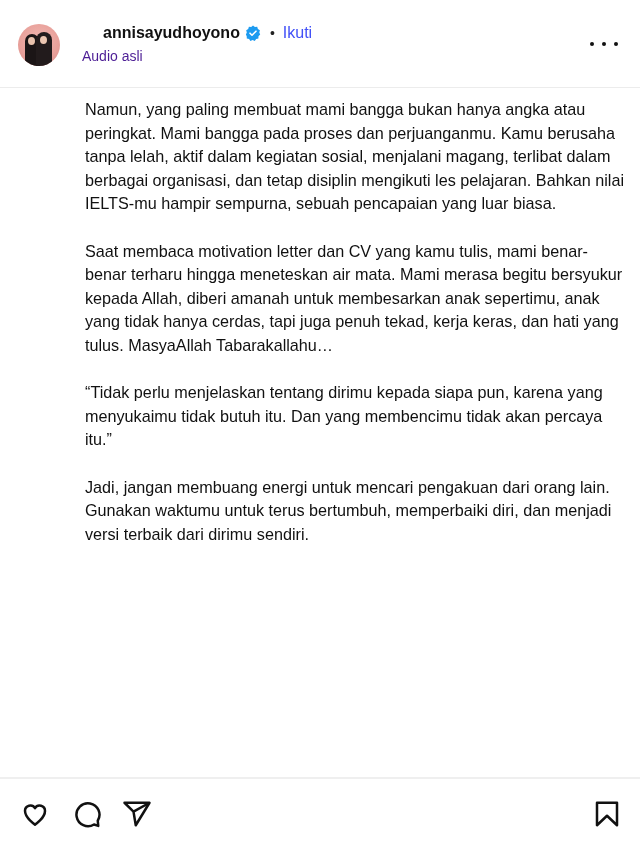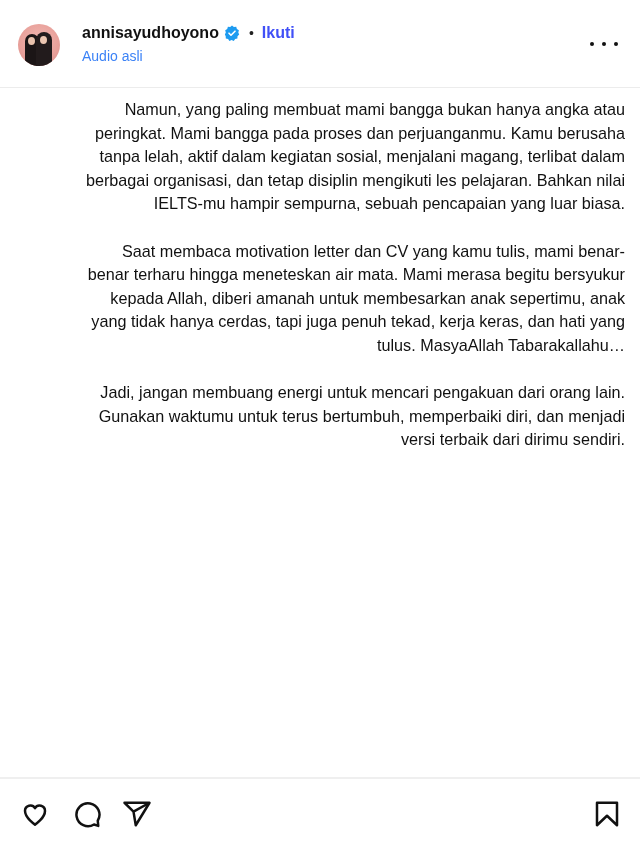--- a/index.html
+++ b/index.html
@@ -7,29 +7,29 @@
            font-family: "Liberation Sans", sans-serif; color: #000; }
     .header { position: absolute; left: 0; top: 0; width: 640px; height: 88px;
               border-bottom: 1px solid #ececec; box-sizing: border-box; }
     .avatar { position: absolute; left: 18px; top: 24px; width: 42px; height: 42px; border-radius: 50%;
               background: radial-gradient(circle at 50% 40%, #f2b8b2 0%, #e8a09a 60%, #d88a86 100%); overflow: hidden; }
     .avatar .fig1 { position: absolute; left: 7px; top: 10px; width: 14px; height: 34px; background: #1b1516; border-radius: 7px 7px 2px 2px; }
     .avatar .fig2 { position: absolute; left: 18px; top: 8px; width: 16px; height: 36px; background: #221b1c; border-radius: 8px 8px 2px 2px; }
     .avatar .face1 { position: absolute; left: 10px; top: 13px; width: 7px; height: 8px; background: #e9c2ad; border-radius: 50%; }
     .avatar .face2 { position: absolute; left: 22px; top: 12px; width: 7px; height: 8px; background: #ecc6b1; border-radius: 50%; }
     .user-line { position: absolute; left: 82px; top: 22px; height: 22px; display: flex; align-items: center; }
-    .username { font-weight: 700; font-size: 16px; color: #111; }
+    .username { font-weight: 700; font-size: 16px; color: #111; margin-left: 21px; }
     .verified { width: 16px; height: 16px; margin-left: 5px; display: inline-block; }
     .dot { margin: 0 8px 0 9px; font-size: 14px; color: #222; }
-    .follow { font-weight: 700; font-size: 16px; color: #4150f7; cursor: pointer; }
-    .subtitle { position: absolute; left: 82px; top: 48px; font-size: 14px; color: #3b82f6; }
+    .follow { font-weight: 400; font-size: 16px; color: #4150f7; cursor: pointer; }
+    .subtitle { position: absolute; left: 82px; top: 48px; font-size: 14px; color: #4c1d95; }
     .more { position: absolute; left: 590px; top: 36px; width: 28px; height: 16px; display: flex; justify-content: space-between; align-items: center; cursor: pointer; }
     .more span { width: 4px; height: 4px; background: #111; border-radius: 50%; display: block; }
     .caption { position: absolute; left: 85px; top: 98px; width: 540px; font-size: 16.2px; line-height: 23.6px; color: #111; }
-    .caption p { margin: 0 0 23.6px 0; text-align: right; }
+    .caption p { margin: 0 0 23.6px 0; }
     .actions { position: absolute; left: 0; top: 777px; width: 640px; height: 66px; border-top: 2px solid #efefef; box-sizing: border-box; }
     .icon { position: absolute; top: 20px; width: 30px; height: 30px; cursor: pointer; }
   </style>
 </head>
 <body>
 
 <div class="header">
   <div class="avatar">
     <div class="fig1"></div>
     <div class="fig2"></div>
@@ -49,20 +49,21 @@
   <div class="more">
     <span></span>
     <span></span>
     <span></span>
   </div>
 </div>
 
 <div class="caption">
   <p>Namun, yang paling membuat mami bangga bukan hanya angka atau peringkat. Mami bangga pada proses dan perjuanganmu. Kamu berusaha tanpa lelah, aktif dalam kegiatan sosial, menjalani magang, terlibat dalam berbagai organisasi, dan tetap disiplin mengikuti les pelajaran. Bahkan nilai IELTS-mu hampir sempurna, sebuah pencapaian yang luar biasa.</p>
   <p>Saat membaca motivation letter dan CV yang kamu tulis, mami benar-benar terharu hingga meneteskan air mata. Mami merasa begitu bersyukur kepada Allah, diberi amanah untuk membesarkan anak sepertimu, anak yang tidak hanya cerdas, tapi juga penuh tekad, kerja keras, dan hati yang tulus. MasyaAllah Tabarakallahu…</p>
+  <p>“Tidak perlu menjelaskan tentang dirimu kepada siapa pun, karena yang menyukaimu tidak butuh itu. Dan yang membencimu tidak akan percaya itu.”</p>
   <p>Jadi, jangan membuang energi untuk mencari pengakuan dari orang lain. Gunakan waktumu untuk terus bertumbuh, memperbaiki diri, dan menjadi versi terbaik dari dirimu sendiri.</p>
 </div>
 
 <div class="actions">
   <svg class="icon" style="left:20px" viewBox="0 0 24 24">
     <path d="M12 20.5s-8-5.2-8-11a4.3 4.3 0 0 1 8-2.2A4.3 4.3 0 0 1 20 9.5c0 5.8-8 11-8 11z" fill="none" stroke="#111" stroke-width="2" stroke-linejoin="round"></path>
   </svg>
   <svg class="icon" style="left:72px" viewBox="0 0 24 24">
     <path d="M20.6 17.4A9.2 9.2 0 1 0 17.6 20.4L21 21.5z" fill="none" stroke="#111" stroke-width="2" stroke-linejoin="round"></path>
   </svg>

